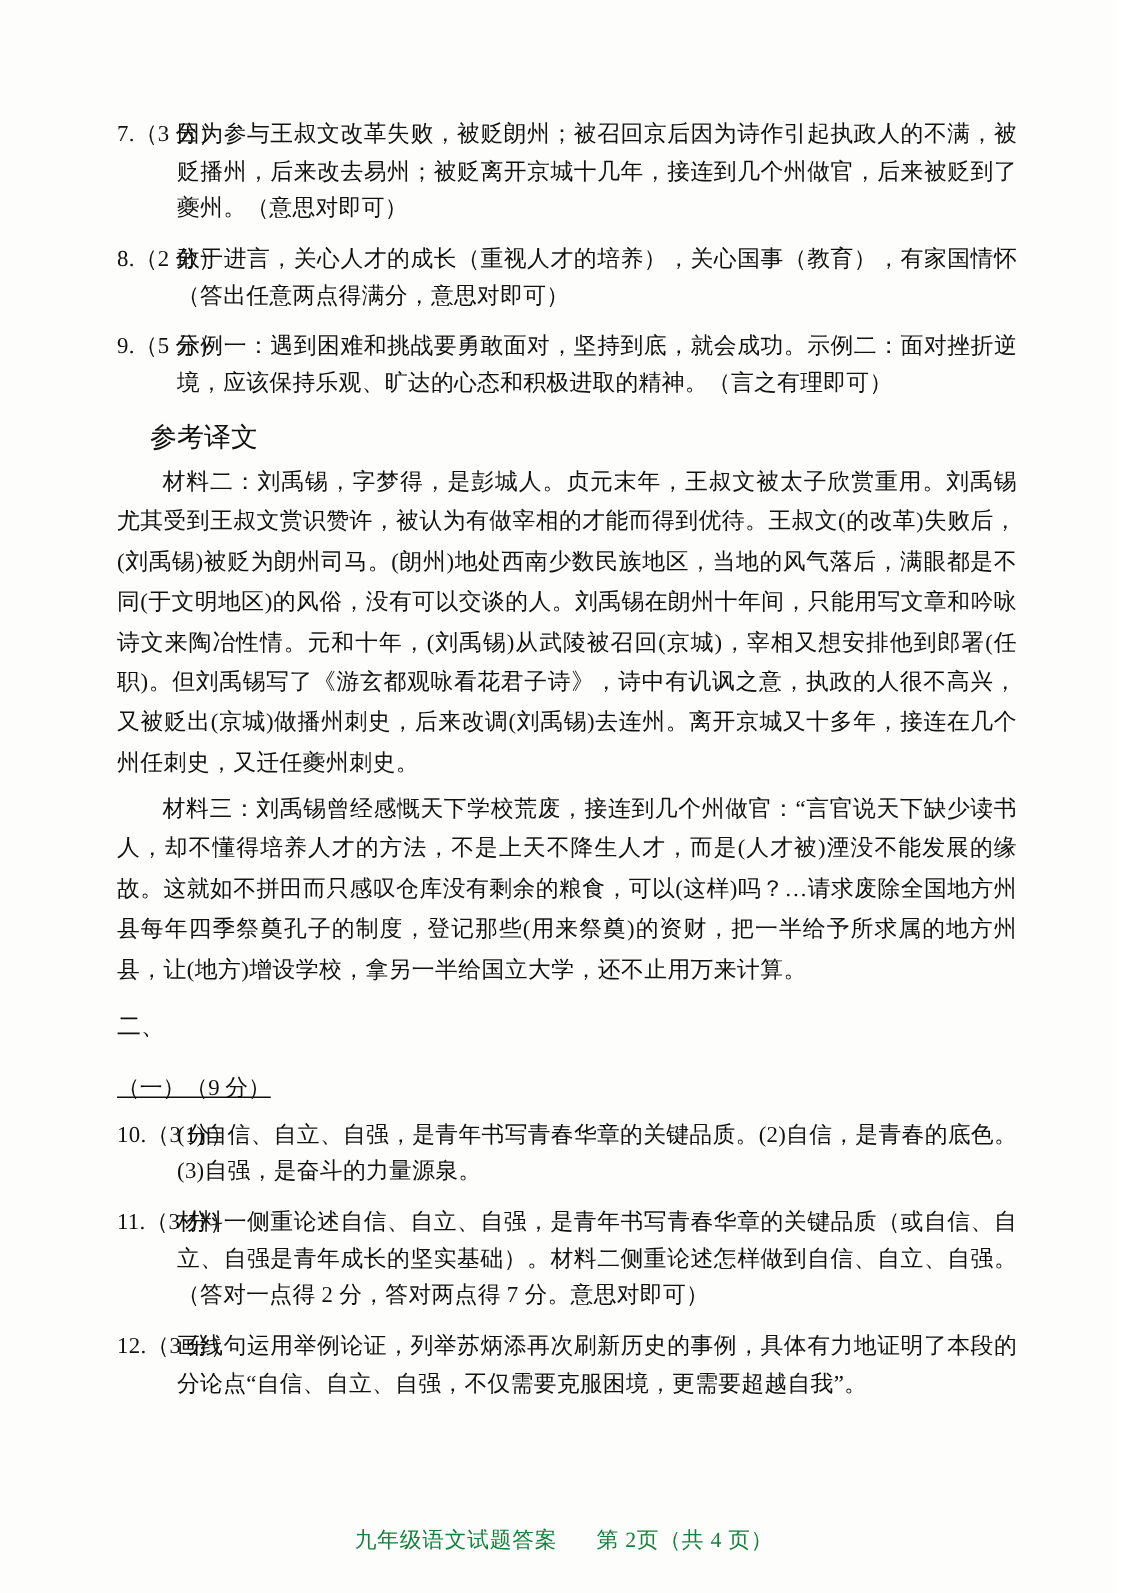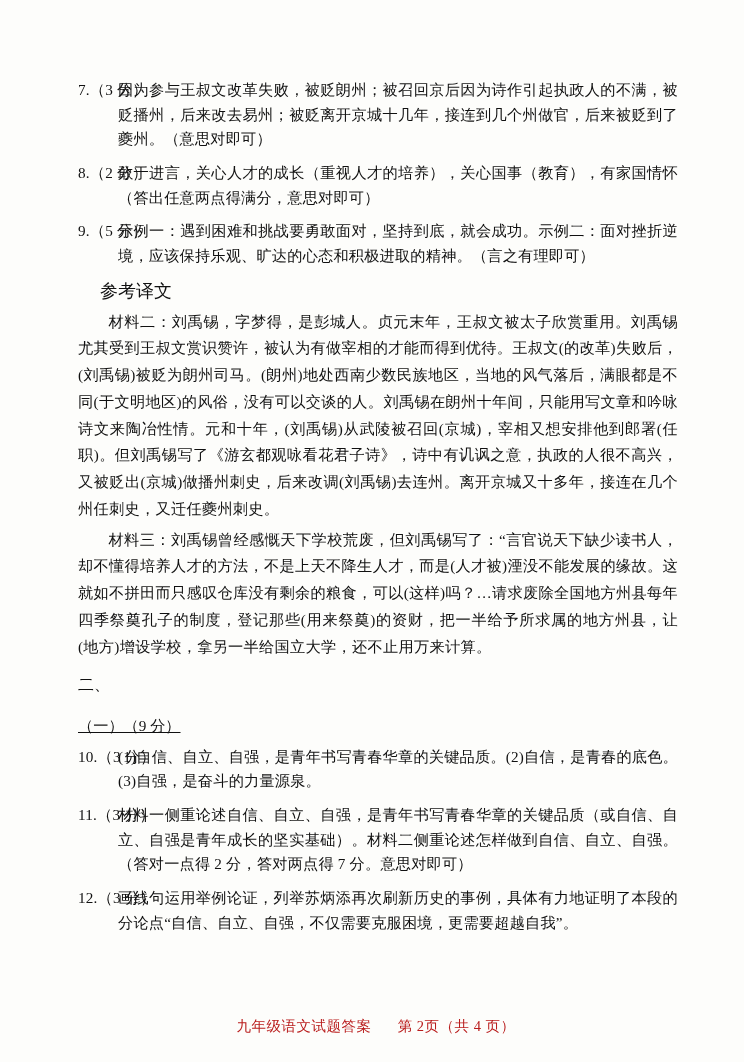--- a/index.html
+++ b/index.html
@@ -80,21 +80,21 @@
     text-decoration: underline;
   }
   .footer {
     position: absolute;
     left: 0;
     bottom: 26px;
     width: 752px;
     text-align: center;
     font-size: 14.5px;
     letter-spacing: 0.5px;
-    color: #b91c1c;
+    color: #15803d;
   }
   .footer .gap {
     display: inline-block;
     width: 18px;
   }
 </style>
 </head>
 <body>
 
 <div class="page">
@@ -112,21 +112,21 @@
 
     <div class="ans">
       <span class="num">9.（5 分）</span>
       <span class="body">示例一：遇到困难和挑战要勇敢面对，坚持到底，就会成功。示例二：面对挫折逆境，应该保持乐观、旷达的心态和积极进取的精神。（言之有理即可）</span>
     </div>
 
     <div class="trans-title">参考译文</div>
 
     <div class="para">材料二：刘禹锡，字梦得，是彭城人。贞元末年，王叔文被太子欣赏重用。刘禹锡尤其受到王叔文赏识赞许，被认为有做宰相的才能而得到优待。王叔文(的改革)失败后，(刘禹锡)被贬为朗州司马。(朗州)地处西南少数民族地区，当地的风气落后，满眼都是不同(于文明地区)的风俗，没有可以交谈的人。刘禹锡在朗州十年间，只能用写文章和吟咏诗文来陶冶性情。元和十年，(刘禹锡)从武陵被召回(京城)，宰相又想安排他到郎署(任职)。但刘禹锡写了《游玄都观咏看花君子诗》，诗中有讥讽之意，执政的人很不高兴，又被贬出(京城)做播州刺史，后来改调(刘禹锡)去连州。离开京城又十多年，接连在几个州任刺史，又迁任夔州刺史。</div>
 
-    <div class="para">材料三：刘禹锡曾经感慨天下学校荒废，但刘禹锡写了：“言官说天下缺少读书人，却不懂得培养人才的方法，不是上天不降生人才，而是(人才被)湮没不能发展的缘故。这就如不拼田而只感叹仓库没有剩余的粮食，可以(这样)吗？…请求废除全国地方州县每年四季祭奠孔子的制度，登记那些(用来祭奠)的资财，把一半给予所求属的地方州县，让(地方)增设学校，拿另一半给国立大学，还不止用万来计算。</div>
+    <div class="para">材料三：刘禹锡曾经感慨天下学校荒废，接连到几个州做官：“言官说天下缺少读书人，却不懂得培养人才的方法，不是上天不降生人才，而是(人才被)湮没不能发展的缘故。这就如不拼田而只感叹仓库没有剩余的粮食，可以(这样)吗？…请求废除全国地方州县每年四季祭奠孔子的制度，登记那些(用来祭奠)的资财，把一半给予所求属的地方州县，让(地方)增设学校，拿另一半给国立大学，还不止用万来计算。</div>
 
     <div class="section-head">二、</div>
 
     <div class="sub-head">（一）（9 分）</div>
 
     <div class="ans">
       <span class="num">10.（3 分）</span>
       <span class="body">(1)自信、自立、自强，是青年书写青春华章的关键品质。(2)自信，是青春的底色。 (3)自强，是奋斗的力量源泉。</span>
     </div>
 

